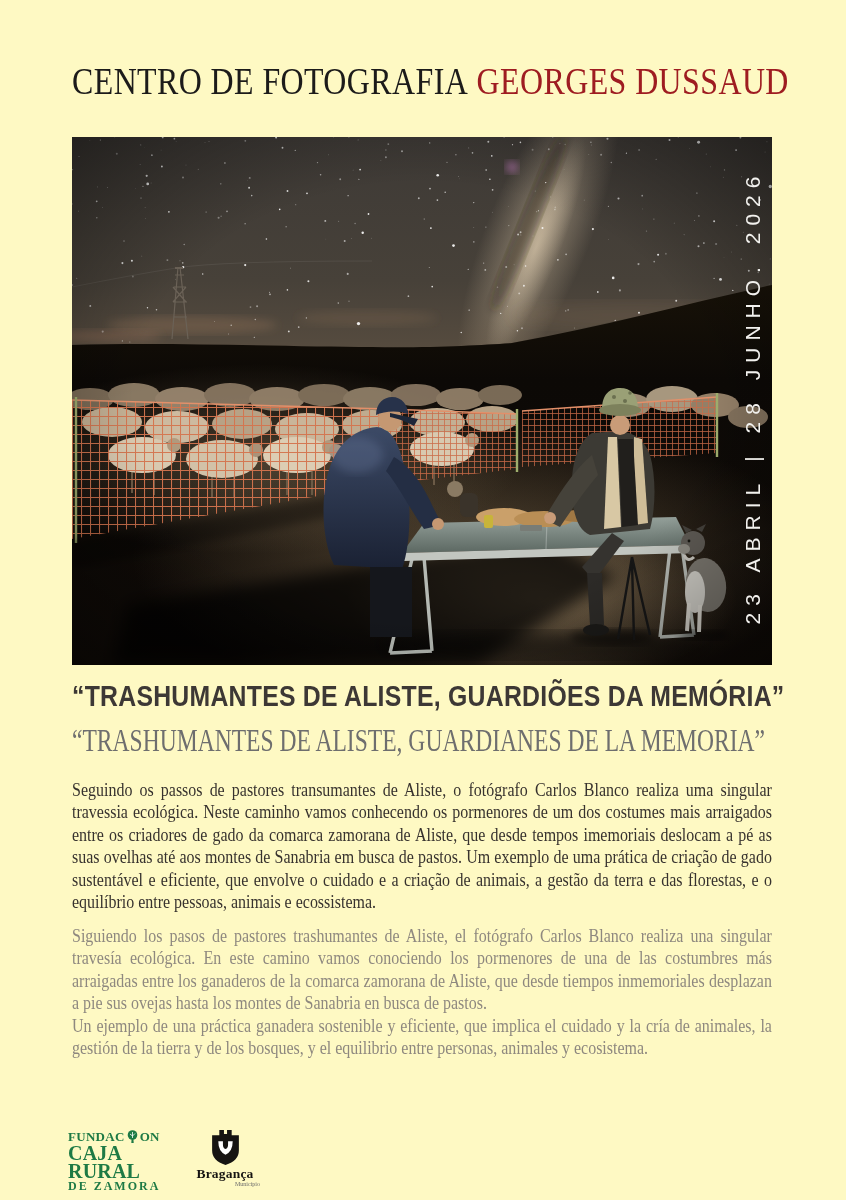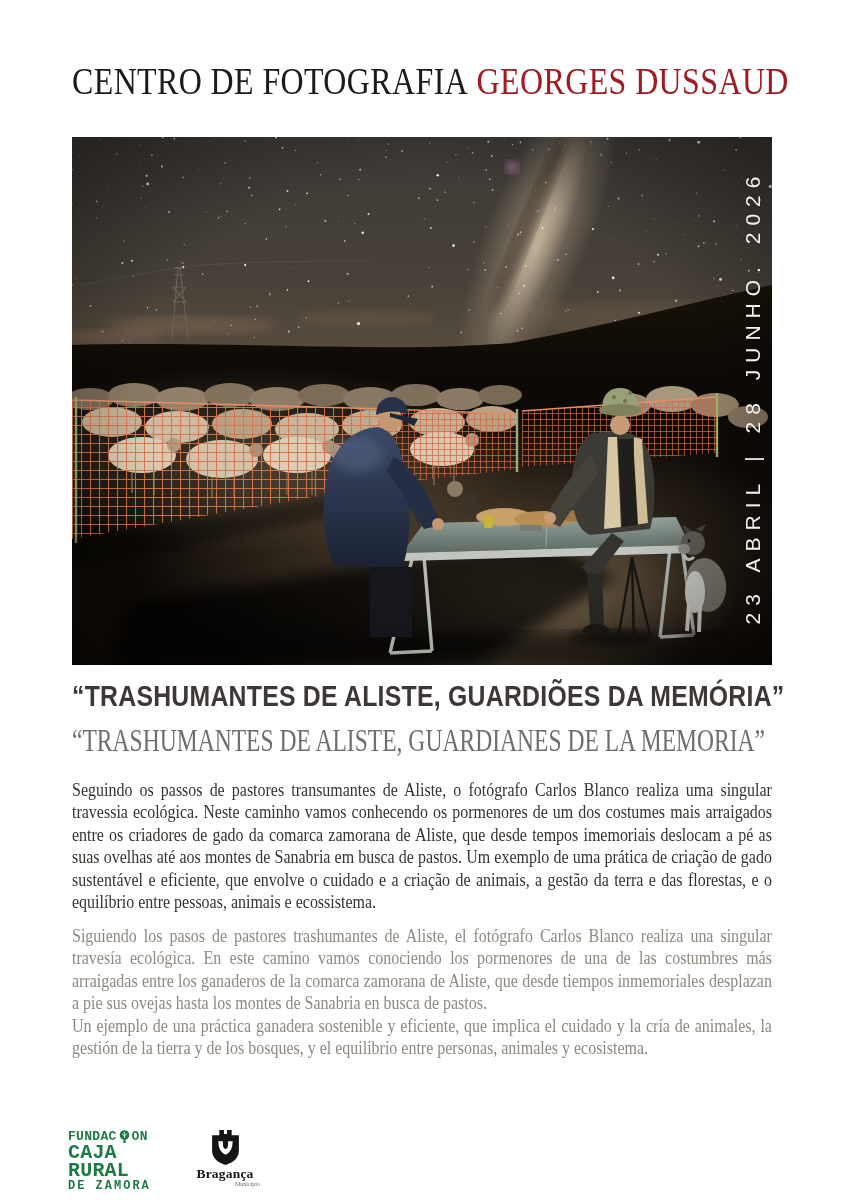--- a/index.html
+++ b/index.html
@@ -1,16 +1,16 @@
 <!DOCTYPE html>
 <html lang="pt"><head>
 <meta charset="utf-8">
 <style>
   html,body{margin:0;padding:0;background:#e8e8e8;}
-  .page{position:relative;width:846px;height:1200px;margin:0 auto;background:#ffffff;
+  .page{position:relative;width:846px;height:1200px;margin:0 auto;background:#fef9c3;
         font-family:"Liberation Serif",serif;overflow:hidden;}
 
   
   .masthead{position:absolute;left:72px;top:60px;width:760px;}
   .masthead h1{margin:0;font:400 38px/1.15 "Liberation Serif",serif;color:#1c1b1a;
                white-space:nowrap;transform:scaleX(.84);transform-origin:0 50%;letter-spacing:.5px;}
   .masthead .t-red{color:#9e1c21;margin-left:10px;}
 
   
   .photo{position:absolute;left:72px;top:137px;width:700px;height:528px;margin:0;
@@ -35,21 +35,21 @@
   .para p{margin:0;}
   .para-pt{top:779px;color:#37322e;}
   .para-es{top:925px;color:#8e887f;}
 
   
   .author{position:absolute;right:74px;top:1076px;margin:0;
           font:400 27px/1.2 "Liberation Sans",sans-serif;color:#2b2623;letter-spacing:.2px;}
 
   
   .logos{position:absolute;left:68px;top:1130px;display:flex;align-items:flex-start;}
-  .caja{color:#1e7a45;font-family:Liberation Mono, monospace;font-weight:700;width:96px;}
+  .caja{color:#1e7a45;font-family:Liberation Serif, serif;font-weight:700;width:96px;}
   .caja .l1{font-size:13px;letter-spacing:.3px;line-height:14px;display:flex;align-items:center;}
   .caja .l1 svg{margin:0 1px;}
   .caja .l2{font-size:20px;line-height:18px;letter-spacing:.2px;}
   .caja .l3{font-size:12px;letter-spacing:2px;line-height:12px;}
   .braganca{margin-left:26px;width:70px;text-align:center;font-family:"Liberation Serif",serif;}
   .braganca .shield{display:block;margin:0 auto 2px auto;}
   .braganca .name{font-weight:700;font-size:13.5px;line-height:14px;color:#161412;letter-spacing:.2px;}
   .braganca .sub{font-size:6px;color:#6b6b6b;text-align:right;line-height:7px;}
 </style>
 </head>

